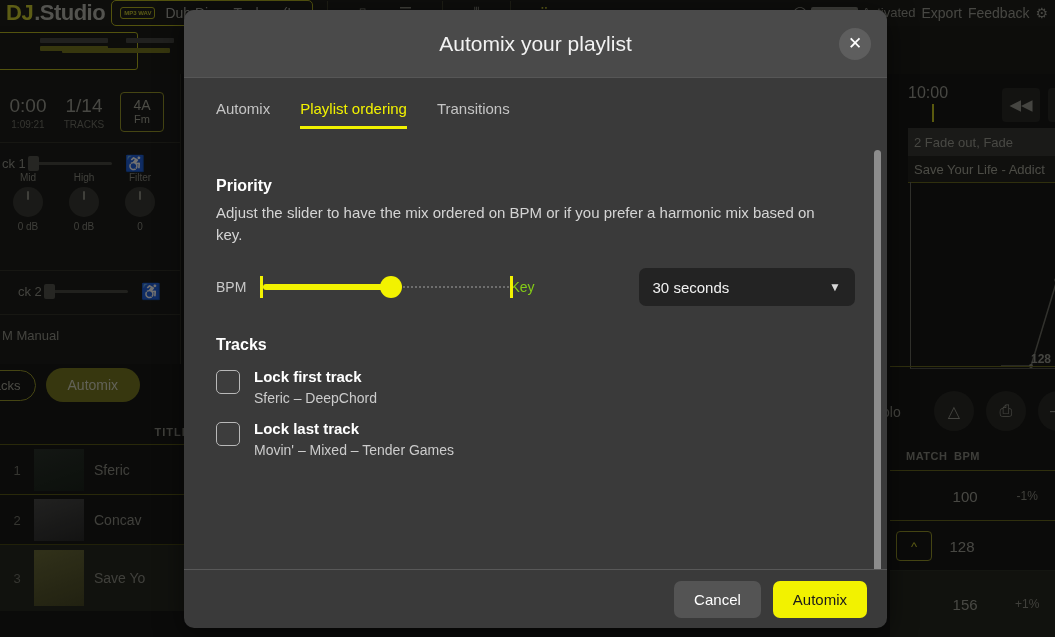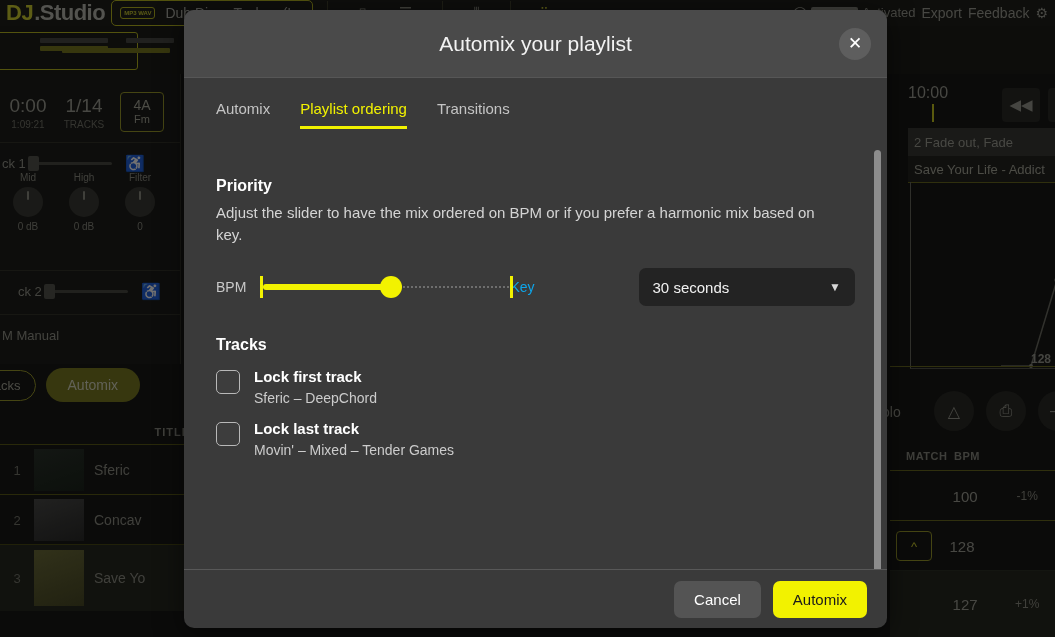--- a/index.html
+++ b/index.html
@@ -238,21 +238,21 @@
     position: absolute; left: 3px; top: 10px; width: 247px; height: 2px;
     background: repeating-linear-gradient(to right,#6e6e6e 0,#6e6e6e 2px,transparent 2px,transparent 4px);
   }
   .slider-fill {
     position: absolute; left: 3px; top: 8px; height: 6px; background: #f2f200; border-radius: 3px;
   }
   .slider-knob {
     position: absolute; top: 0px; width: 22px; height: 22px;
     background: #f2f200; border-radius: 50%;
   }
-  .key-label { font-size: 14px; color: #0ea5e9; margin-left: 14px; }
+  .key-label { font-size: 14px; color: #84cc16; margin-left: 14px; }
   .select-box {
     margin-left: 104px; width: 202px; height: 38px;
     background: #232323; border-radius: 7px;
     display: flex; align-items: center; justify-content: space-between;
     padding: 0 14px; color: #f2f2f2; font-size: 15px; cursor: pointer;
   }
   .select-box .chev { font-size: 12px; color: #d8d8d8; }
 
   .tracks-title { font-size: 16px; font-weight: bold; color: #ffffff; margin-top: 30px; }
   .check-row { display: flex; align-items: flex-start; margin-top: 14px; }
@@ -429,21 +429,21 @@
         <span style="width:44px"></span>
         <span class="b">100</span>
         <span class="p">-1%</span>
       </div>
       <div class="bpm-row" style="top:494px">
         <span class="up-box">^</span>
         <span class="b" style="width:60px">128</span>
       </div>
       <div class="bpm-row row-hl" style="top:544px;height:66px;border-top-color:#2e3226">
         <span style="width:44px"></span>
-        <span class="b">127</span>
+        <span class="b">156</span>
         <span class="p">+1%</span>
       </div>
     </div>
   </div>
 
   <div id="dim"></div>
 
   <div id="modal">
 
     <div class="modal-header">

